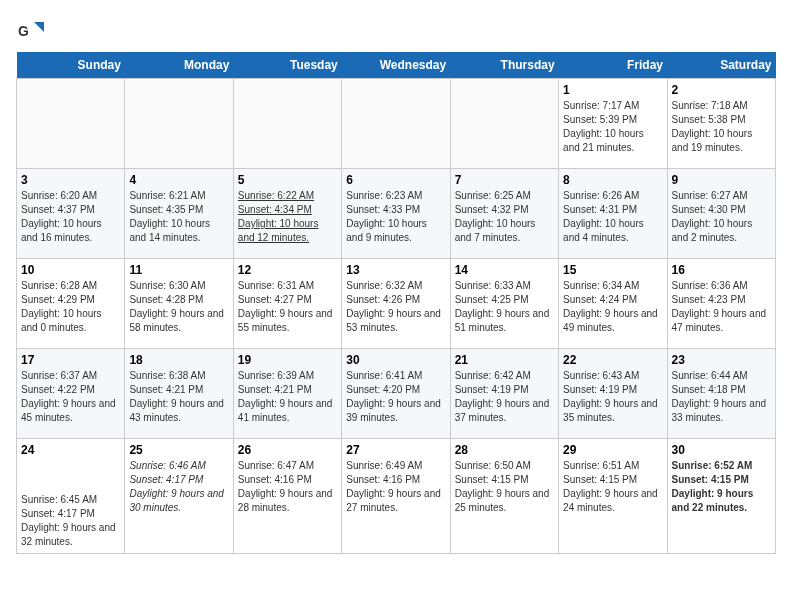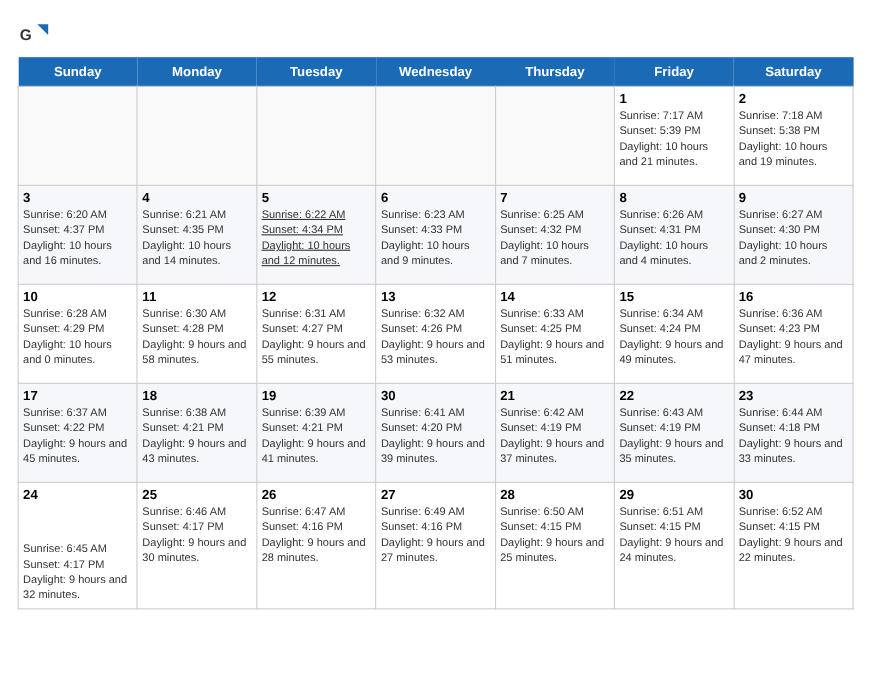--- a/index.html
+++ b/index.html
@@ -49,21 +49,21 @@
     }
     table {
       width: 100%;
       border-collapse: collapse;
       font-size: 11px;
     }
     th {
       background-color: #1a6ab5;
       color: #fff;
       padding: 6px 4px;
-      text-align: center;
+      text-align: right;
       font-size: 12px;
       font-weight: bold;
     }
     td {
       border: 1px solid #ccc;
       vertical-align: top;
       padding: 4px;
       width: calc(100% / 7);
       height: 90px;
       background: #fff;
@@ -271,21 +271,21 @@
       </tr>
       <tr>
         <td>
           <div class="day-num">24</div>
           <div class="day-info" style="white-space: pre-line; margin-top: 36px;">Sunrise: 6:45 AM
 Sunset: 4:17 PM
 Daylight: 9 hours and 32 minutes.</div>
         </td>
         <td>
           <div class="day-num">25</div>
-          <div class="day-info" style="white-space: pre-line;">Sunrise: 6:46 AM
+          <div class="day-info" style="white-space: pre-line; font-style: italic;">Sunrise: 6:46 AM
 Sunset: 4:17 PM
 Daylight: 9 hours and 30 minutes.</div>
         </td>
         <td>
           <div class="day-num">26</div>
           <div class="day-info" style="white-space: pre-line;">Sunrise: 6:47 AM
 Sunset: 4:16 PM
 Daylight: 9 hours and 28 minutes.</div>
         </td>
         <td>
@@ -301,19 +301,19 @@
 Daylight: 9 hours and 25 minutes.</div>
         </td>
         <td>
           <div class="day-num">29</div>
           <div class="day-info" style="white-space: pre-line;">Sunrise: 6:51 AM
 Sunset: 4:15 PM
 Daylight: 9 hours and 24 minutes.</div>
         </td>
         <td>
           <div class="day-num">30</div>
-          <div class="day-info" style="white-space: pre-line;">Sunrise: 6:52 AM
+          <div class="day-info" style="white-space: pre-line; font-weight: bold;">Sunrise: 6:52 AM
 Sunset: 4:15 PM
 Daylight: 9 hours and 22 minutes.</div>
         </td>
       </tr>
     </tbody>
 </table>
 
 </body></html>

